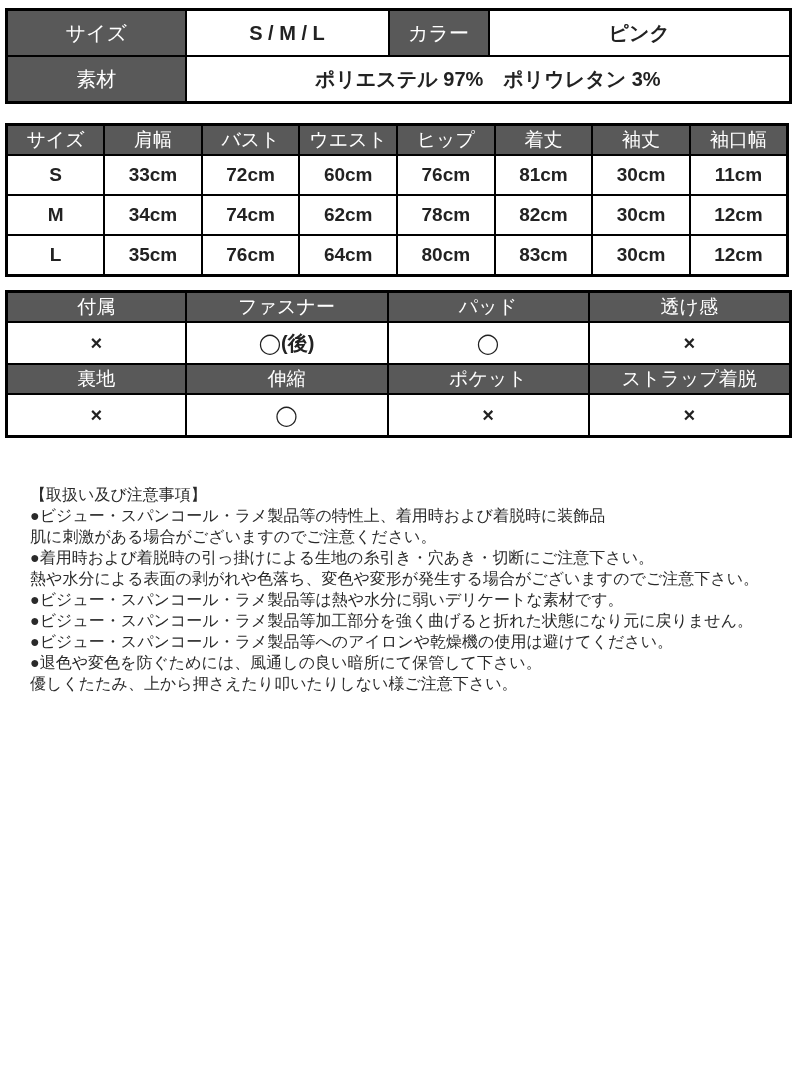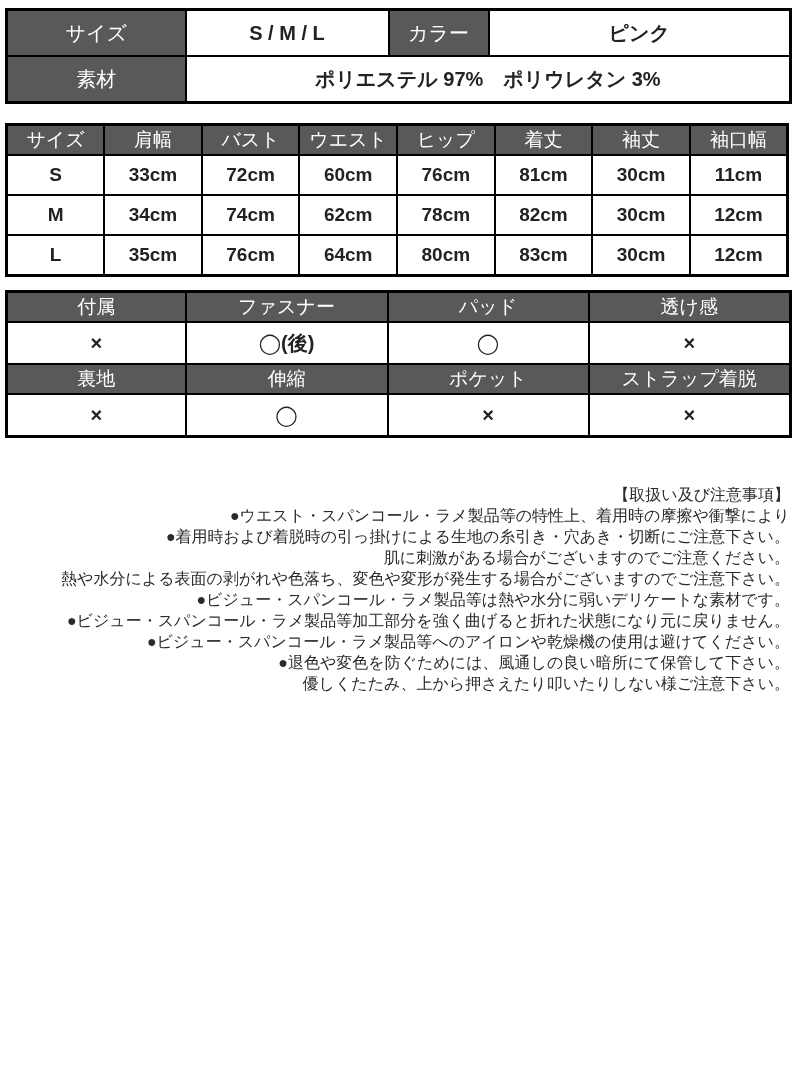--- a/index.html
+++ b/index.html
@@ -31,21 +31,21 @@
   
   .t3{margin-top:13px;border-radius:20px;}
   .t3 th{height:28px;font-size:19px;}
   .t3 td{height:40px;font-size:20px;}
   
   .notes{
     margin:46px 10px 0 30px;
     font-size:16px;line-height:21px;
     color:#2a2a2a;
   }
-  .notes div{white-space:nowrap;text-align:right;}
+  .notes div{white-space:nowrap;}
 </style>
 </head>
 <body>
 
 <table class="t1">
   <colgroup>
       <col style="width:179px">
       <col style="width:203px">
       <col style="width:100px">
       <col style="width:302px">
@@ -139,22 +139,22 @@
     <td>×</td>
     <td>◯</td>
     <td>×</td>
     <td>×</td>
   </tr>
 </tbody>
   </table>
 
 <div class="notes">
   <div>【取扱い及び注意事項】</div>
-  <div>●ウエスト・スパンコール・ラメ製品等の特性上、着用時の摩擦や衝撃により</div>
+  <div>●ビジュー・スパンコール・ラメ製品等の特性上、着用時および着脱時に装飾品</div>
+  <div>肌に刺激がある場合がございますのでご注意ください。</div>
   <div>●着用時および着脱時の引っ掛けによる生地の糸引き・穴あき・切断にご注意下さい。</div>
-  <div>肌に刺激がある場合がございますのでご注意ください。</div>
   <div>熱や水分による表面の剥がれや色落ち、変色や変形が発生する場合がございますのでご注意下さい。</div>
   <div>●ビジュー・スパンコール・ラメ製品等は熱や水分に弱いデリケートな素材です。</div>
   <div>●ビジュー・スパンコール・ラメ製品等加工部分を強く曲げると折れた状態になり元に戻りません。</div>
   <div>●ビジュー・スパンコール・ラメ製品等へのアイロンや乾燥機の使用は避けてください。</div>
   <div>●退色や変色を防ぐためには、風通しの良い暗所にて保管して下さい。</div>
   <div>優しくたたみ、上から押さえたり叩いたりしない様ご注意下さい。</div>
 </div>
 
 </body></html>

